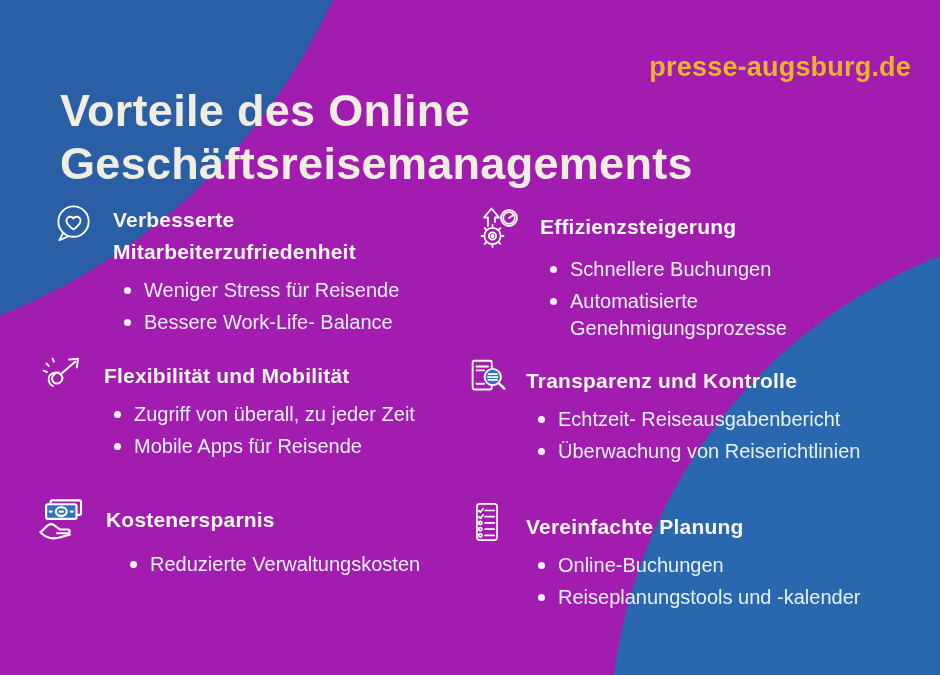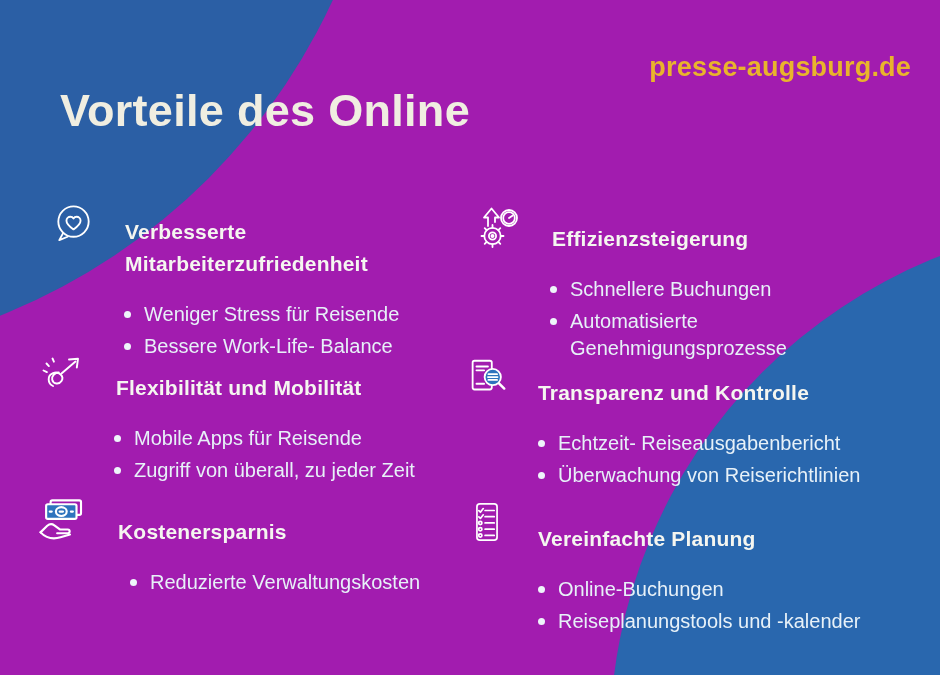--- a/index.html
+++ b/index.html
@@ -20,21 +20,21 @@
   .title{
     position:absolute;left:48px;top:72px;z-index:2;margin:12px;
     font-size:45px;font-weight:bold;letter-spacing:.3px;
     line-height:53px;color:#f0eee1;
   }
   .sec{position:absolute;z-index:2;color:#f5f6f0;}
   .sec-head{display:flex;align-items:flex-start;gap:12px;}
   .icon{flex:0 0 auto;display:block;}
   .icon svg{display:block;}
   .sec-title{
-    margin:16px;font-size:21px;font-weight:bold;line-height:32px;
+    margin:4px;font-size:21px;font-weight:bold;line-height:32px;
     color:#f5f6f0;letter-spacing:.2px;
   }
   .bullets{list-style:none;margin:5px 0 0 0;padding:0 0 0 74px;}
   .sec-5 .bullets{padding-left:94px;}
   .bullet{display:flex;gap:13px;margin-top:5px;font-size:20px;line-height:27px;color:#e7f1f8;}
   .dot{flex:0 0 auto;width:7px;height:7px;border-radius:50%;background:#eef5fa;margin-top:10px;}
   
   .sec-1{left:50px;top:200px;width:400px;}
   .sec-1 .sec-title{max-width:300px;}
   .sec-1 .icon{margin-top:1px;}
@@ -53,21 +53,21 @@
 </style>
 </head>
 <body>
 
 <div class="canvas">
   <div class="bg-circle tl"></div>
   <div class="bg-circle br"></div>
 
   <div class="brand">presse-augsburg.de</div>
 
-  <h1 class="title"><span>Vorteile des Online</span><br></h1>
+  <h1 class="title"><span>Vorteile des Online</span><br><span>Geschäftsreisemanagements</span></h1>
 
   <section class="sec sec-1">
     <div class="sec-head">
       <span class="icon">
         <svg width="47" height="47" viewBox="0 0 48 48" fill="none" stroke="#ffffff" stroke-width="1.9" stroke-linecap="round" stroke-linejoin="round">
           <circle cx="24" cy="21" r="15.5"></circle>
           <path d="M13.5 32.5 L9.5 40 L18 36.5"></path>
           <path d="M24 29c-4.5-3.2-7.2-5.7-7.2-8.9 0-2.2 1.8-4 4-4 1.3 0 2.5 .6 3.2 1.7 .7-1.1 1.9-1.7 3.2-1.7 2.2 0 4 1.8 4 4 0 3.2-2.7 5.7-7.2 8.9z"></path>
         </svg>
       </span>
@@ -121,25 +121,25 @@
           <path d="M21.5 25.5 L35.5 13.5"></path>
           <path d="M29 11.5 L38 10.8 L36.8 19.5"></path>
           <path d="M6.5 15.5 l2.4 2.6 M12.5 10.5 l1.4 3.2 M3.5 22.5 l3.4 1.6"></path>
         </svg>
       </span>
       <h2 class="sec-title">Flexibilität und Mobilität</h2>
     </div>
     <ul class="bullets">
       <li class="bullet">
           <span class="dot"></span>
+          <span class="txt">Zugriff von überall, zu jeder Zeit</span>
+        </li>
+      <li class="bullet">
+          <span class="dot"></span>
           <span class="txt">Mobile Apps für Reisende</span>
-        </li>
-      <li class="bullet">
-          <span class="dot"></span>
-          <span class="txt">Zugriff von überall, zu jeder Zeit</span>
         </li>
     </ul>
   </section>
 
   <section class="sec sec-4">
     <div class="sec-head">
       <span class="icon">
         <svg width="46" height="46" viewBox="0 0 48 48" fill="none" stroke="#ffffff" stroke-width="1.9" stroke-linecap="round" stroke-linejoin="round">
           <rect x="9" y="6" width="20" height="30" rx="2"></rect>
           <path d="M13 12 h12 M13 16 h8 M13 30 h8"></path>

